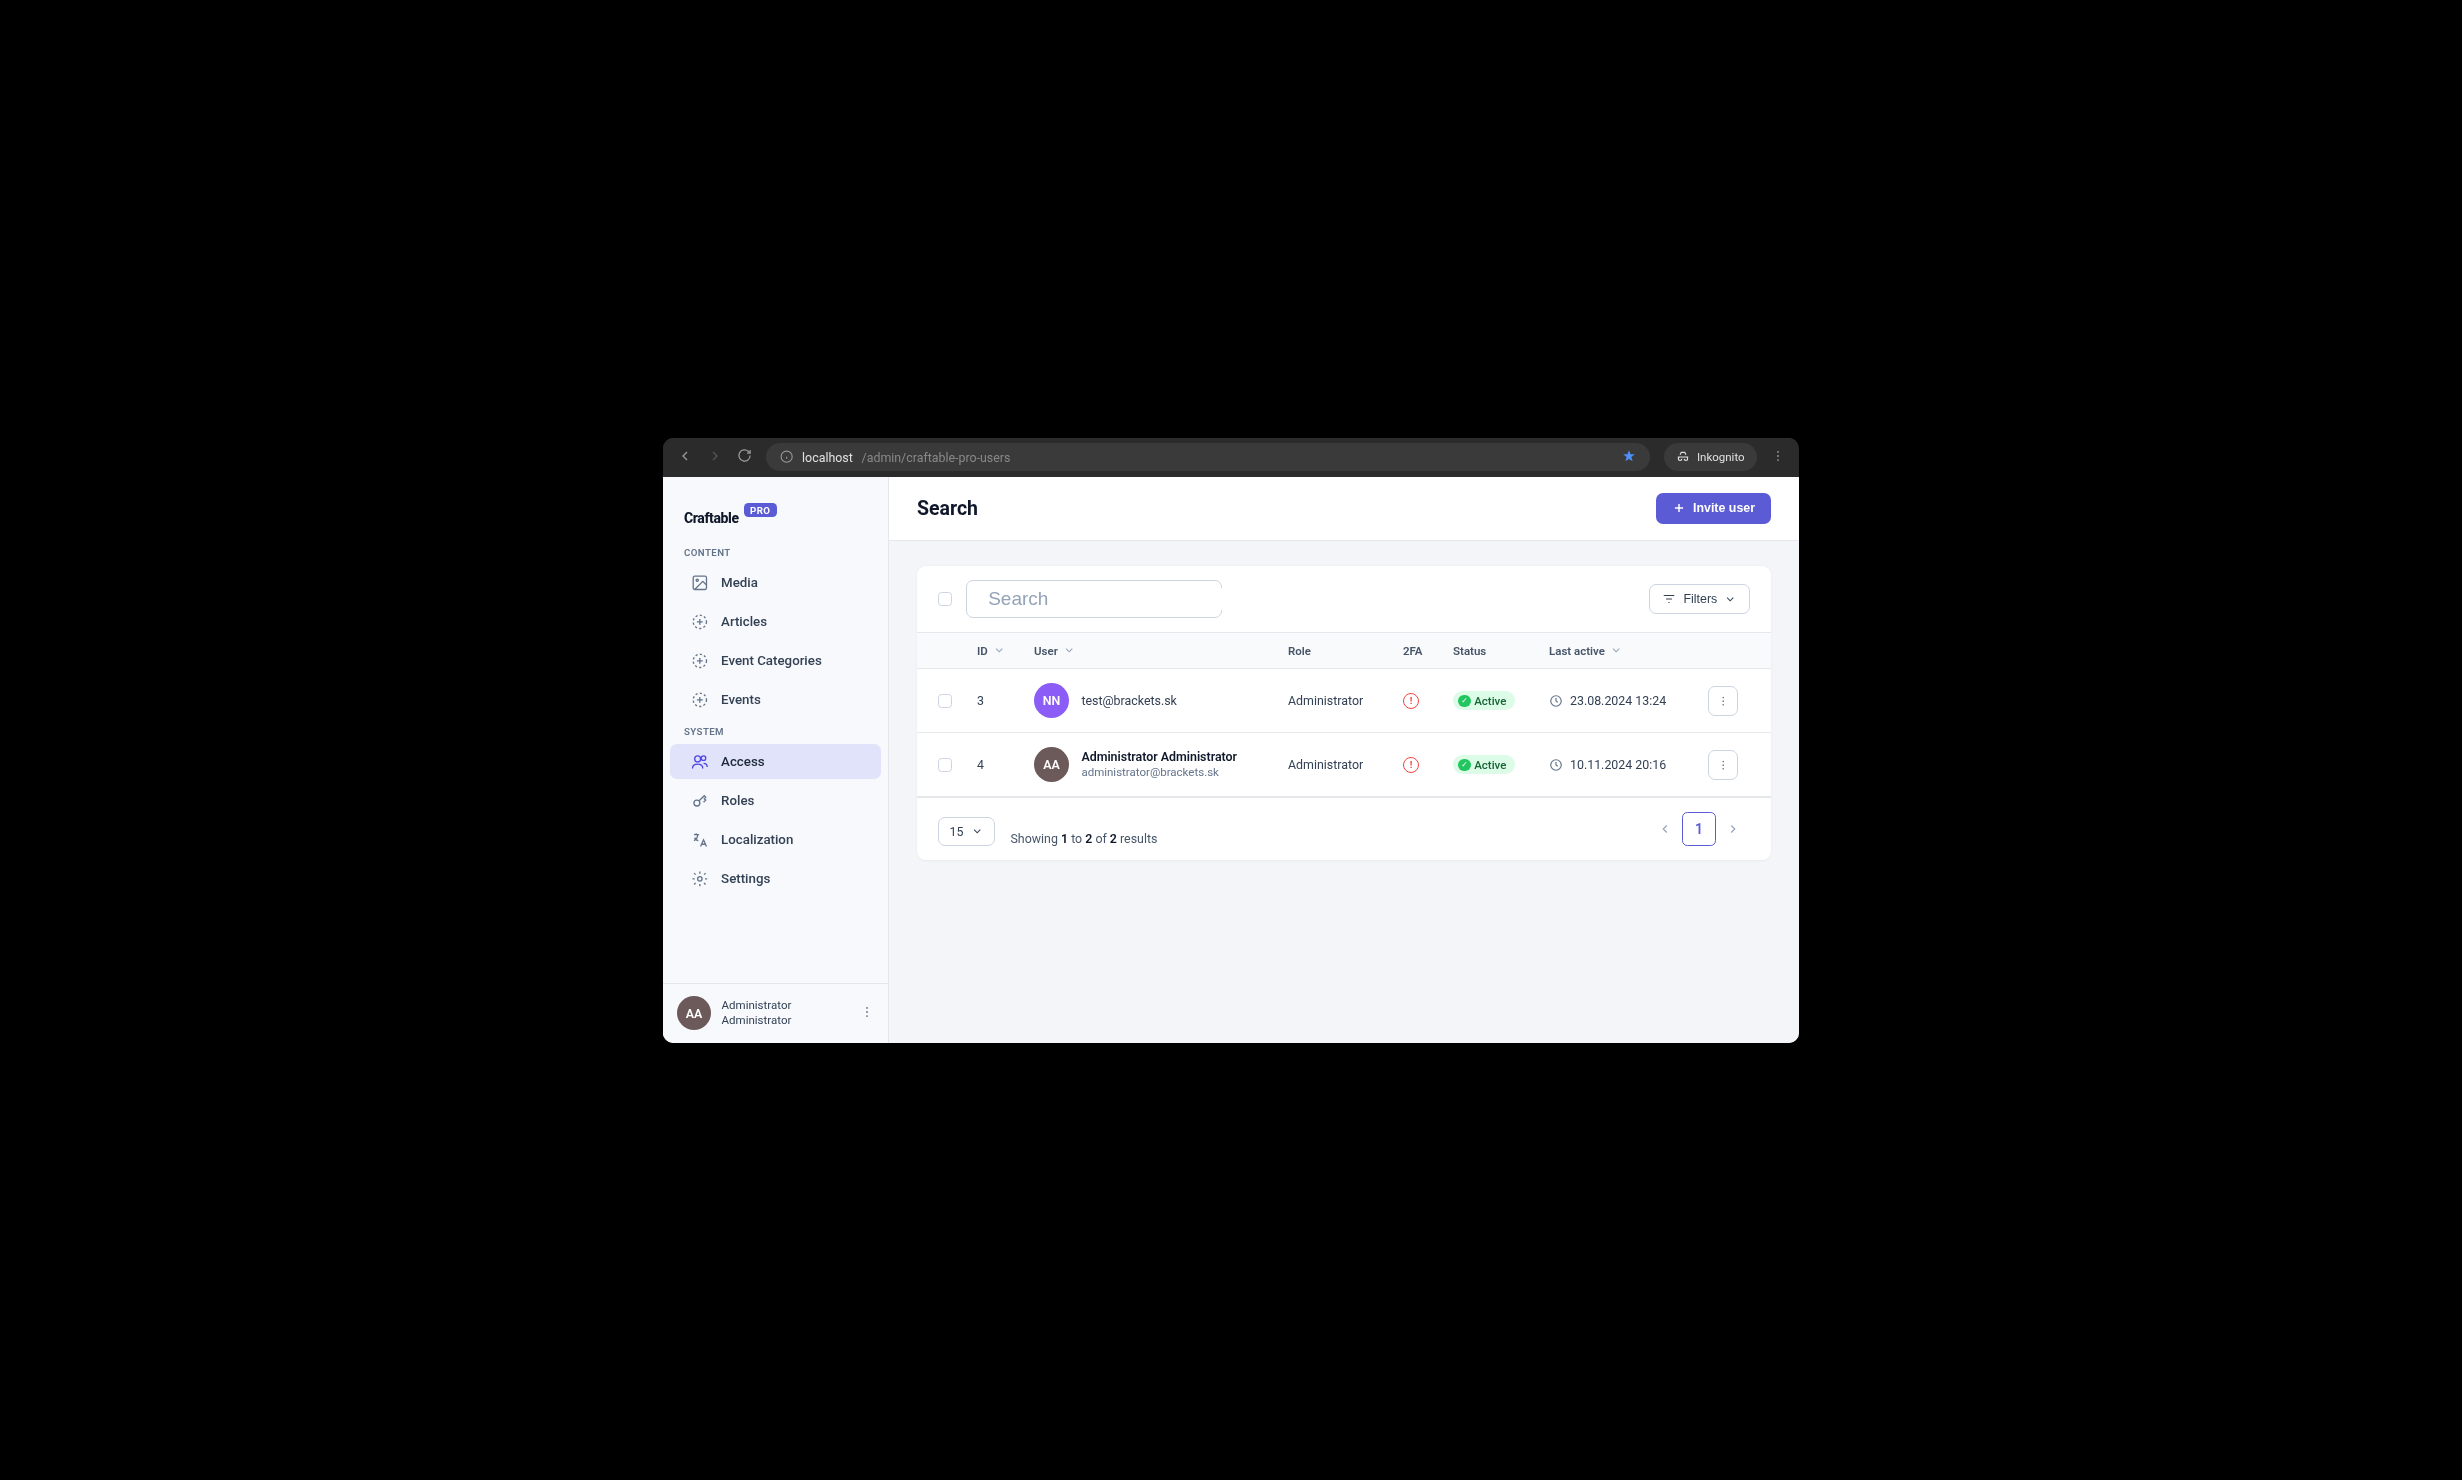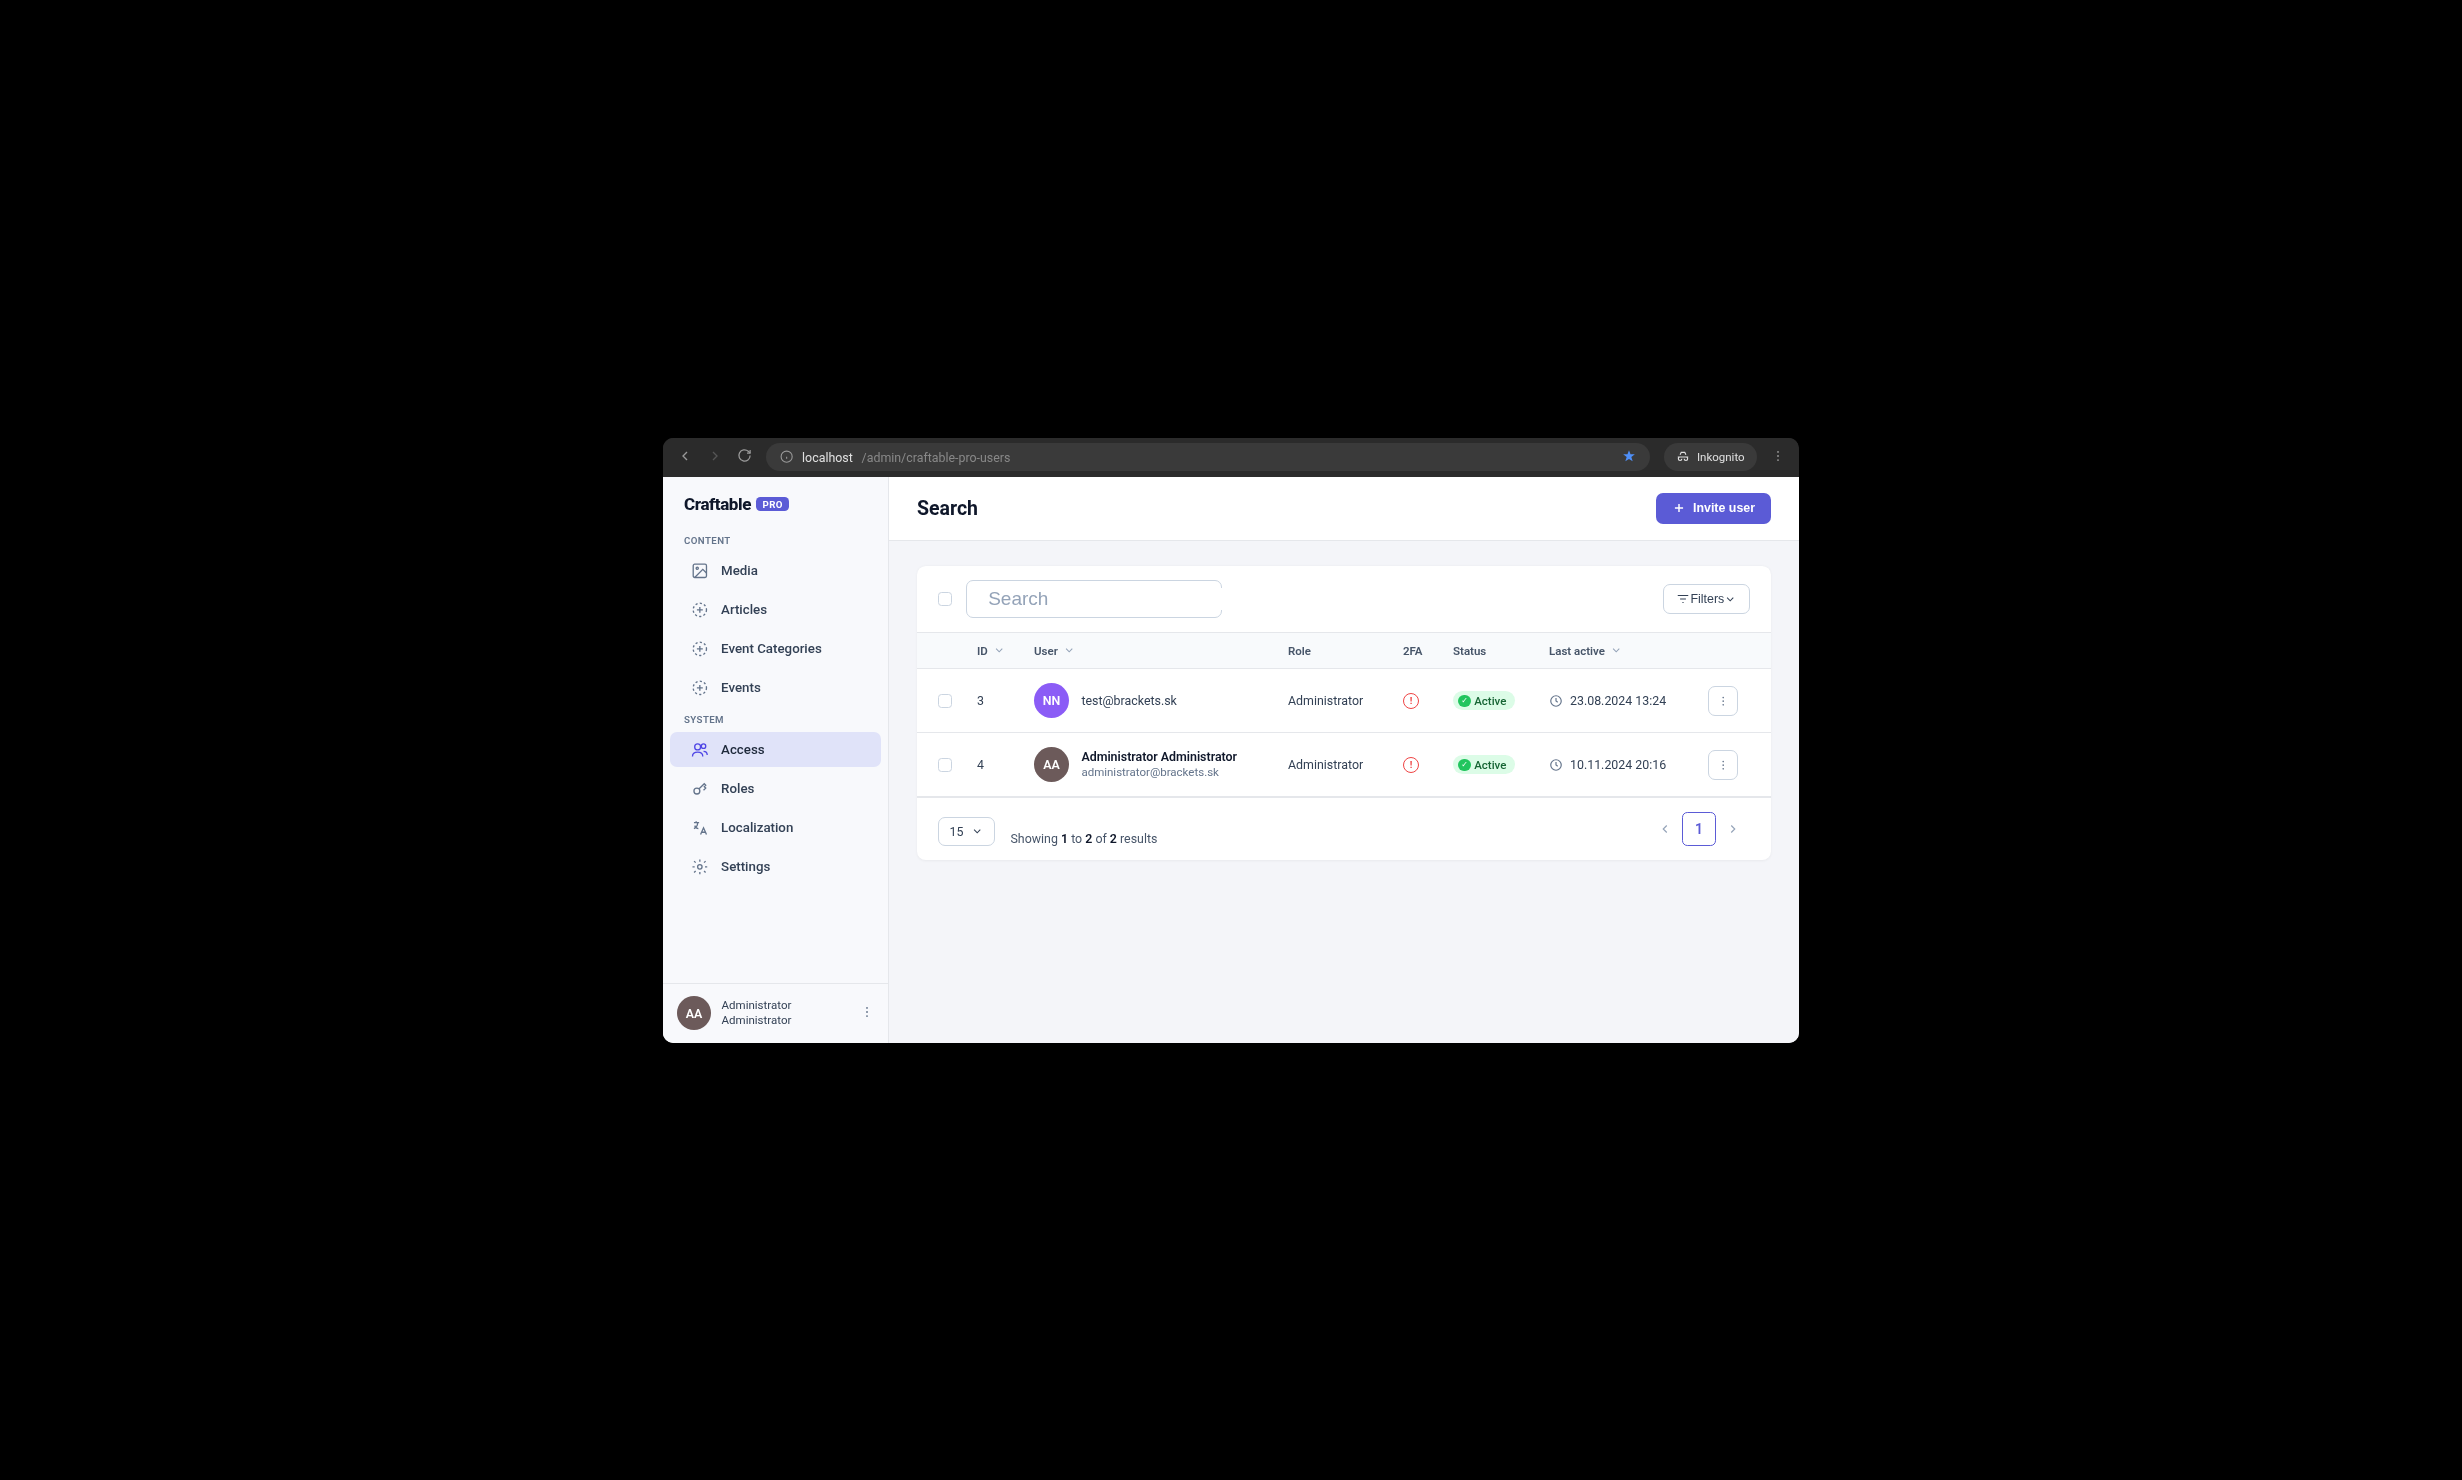--- a/index.html
+++ b/index.html
@@ -97,21 +97,21 @@
   border-right: 0.9px solid #e5e7eb;
   display: flex;
   flex-direction: column;
 }
 .logo {
   padding: 17.7px 21px 14px;
   display: flex;
   align-items: center;
   gap: 5.3px;
 }
-.logo-text { font-size: 17px; font-weight: 800; color: #0f172a; letter-spacing: -0.4px; }
+.logo-text { font-size: 14px; font-weight: 800; color: #0f172a; letter-spacing: -0.4px; margin-top: 16px; }
 .logo-badge {
   background: #5b5bd6;
   color: #fff;
   font-size: 9.7px;
   font-weight: 700;
   padding: 1.8px 6.2px;
   border-radius: 4.4px;
   letter-spacing: 0.4px;
 }
 .section-label {
@@ -225,20 +225,21 @@
 }
 .search-box input::placeholder { color: #94a3b8; }
 .filters-btn {
   margin-left: auto;
   border: 0.9px solid #cbd5e1;
   background: #fff;
   border-radius: 7px;
   padding: 7px 12.4px;
   display: flex;
   align-items: center;
+  gap: 7px;
   font-size: 12.4px;
   font-weight: 500;
   color: #334155;
   cursor: pointer;
 }
 .thead {
   display: flex;
   padding: 10.6px 21px;
   background: #f8fafc;
   border-top: 0.9px solid #e5e7eb;

